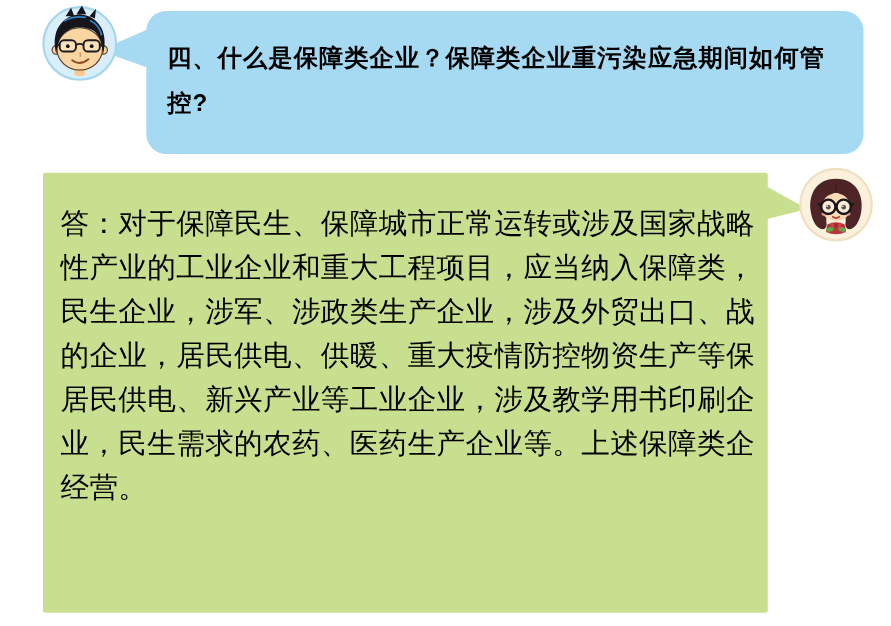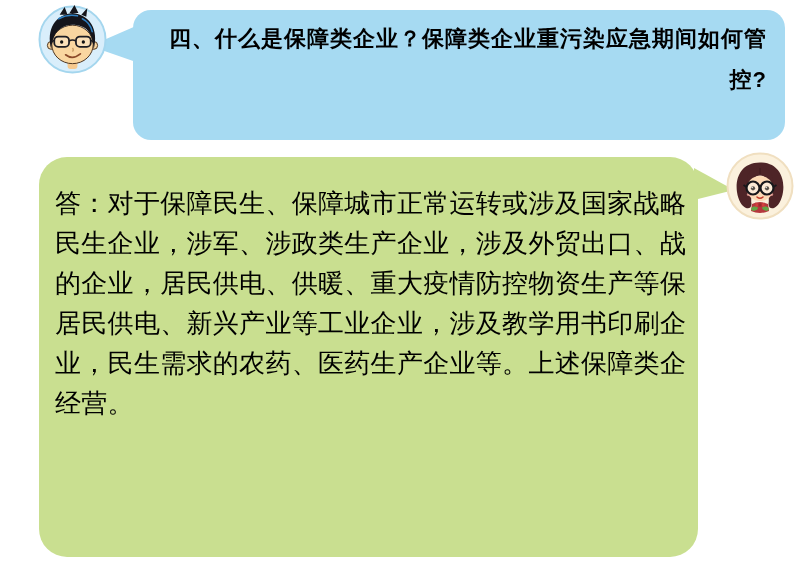--- a/index.html
+++ b/index.html
@@ -23,32 +23,31 @@
     position:absolute;
     box-sizing:border-box;
     color:var(--txt);
     z-index:1;
   }
   .bubble.question{
     left:133px; top:10px;
     width:652px; height:130px;
     background:var(--q-bubble);
     border-radius:18px;
-    padding:8px 18px 0 19px;
+    padding:22px 18px 0 19px;
     font-size:22px;
     font-weight:700;
     line-height:41px;
     letter-spacing:1px;
-    text-align:right;
   }
   .bubble.answer{
     left:39px; top:157px;
     width:659px; height:400px;
     background:var(--a-bubble);
-    border-radius:28px;
+    border-radius:2px;
     padding:26px 10px 0 16px;
     font-size:26px;
     font-weight:400;
     line-height:40px;
     letter-spacing:0.3px;
   }
   .line{white-space:nowrap;}
   .tail{
     position:absolute;
     z-index:0;
@@ -98,20 +97,21 @@
     <div class="line">四、什么是保障类企业？保障类企业重污染应急期间如何管</div>
     <div class="line">控?</div>
   </div>
 
   <svg class="tail tail-a" width="42" height="36">
     <polygon points="0,0 0,32 40,22" fill="var(--a-bubble)"></polygon>
   </svg>
 
   <div class="bubble answer">
     <div class="line">答：对于保障民生、保障城市正常运转或涉及国家战略</div>
+    <div class="line">性产业的工业企业和重大工程项目，应当纳入保障类，</div>
     <div class="line">民生企业，涉军、涉政类生产企业，涉及外贸出口、战</div>
     <div class="line">的企业，居民供电、供暖、重大疫情防控物资生产等保</div>
     <div class="line">居民供电、新兴产业等工业企业，涉及教学用书印刷企</div>
     <div class="line">业，民生需求的农药、医药生产企业等。上述保障类企</div>
     <div class="line">经营。</div>
   </div>
 
   <div class="avatar avatar-girl">
     <svg viewBox="0 0 68 68" xmlns="http://www.w3.org/2000/svg">
       <circle cx="34" cy="34" r="32.5" fill="#fbf1dd" stroke="#f0dfc0" stroke-width="2"></circle>

